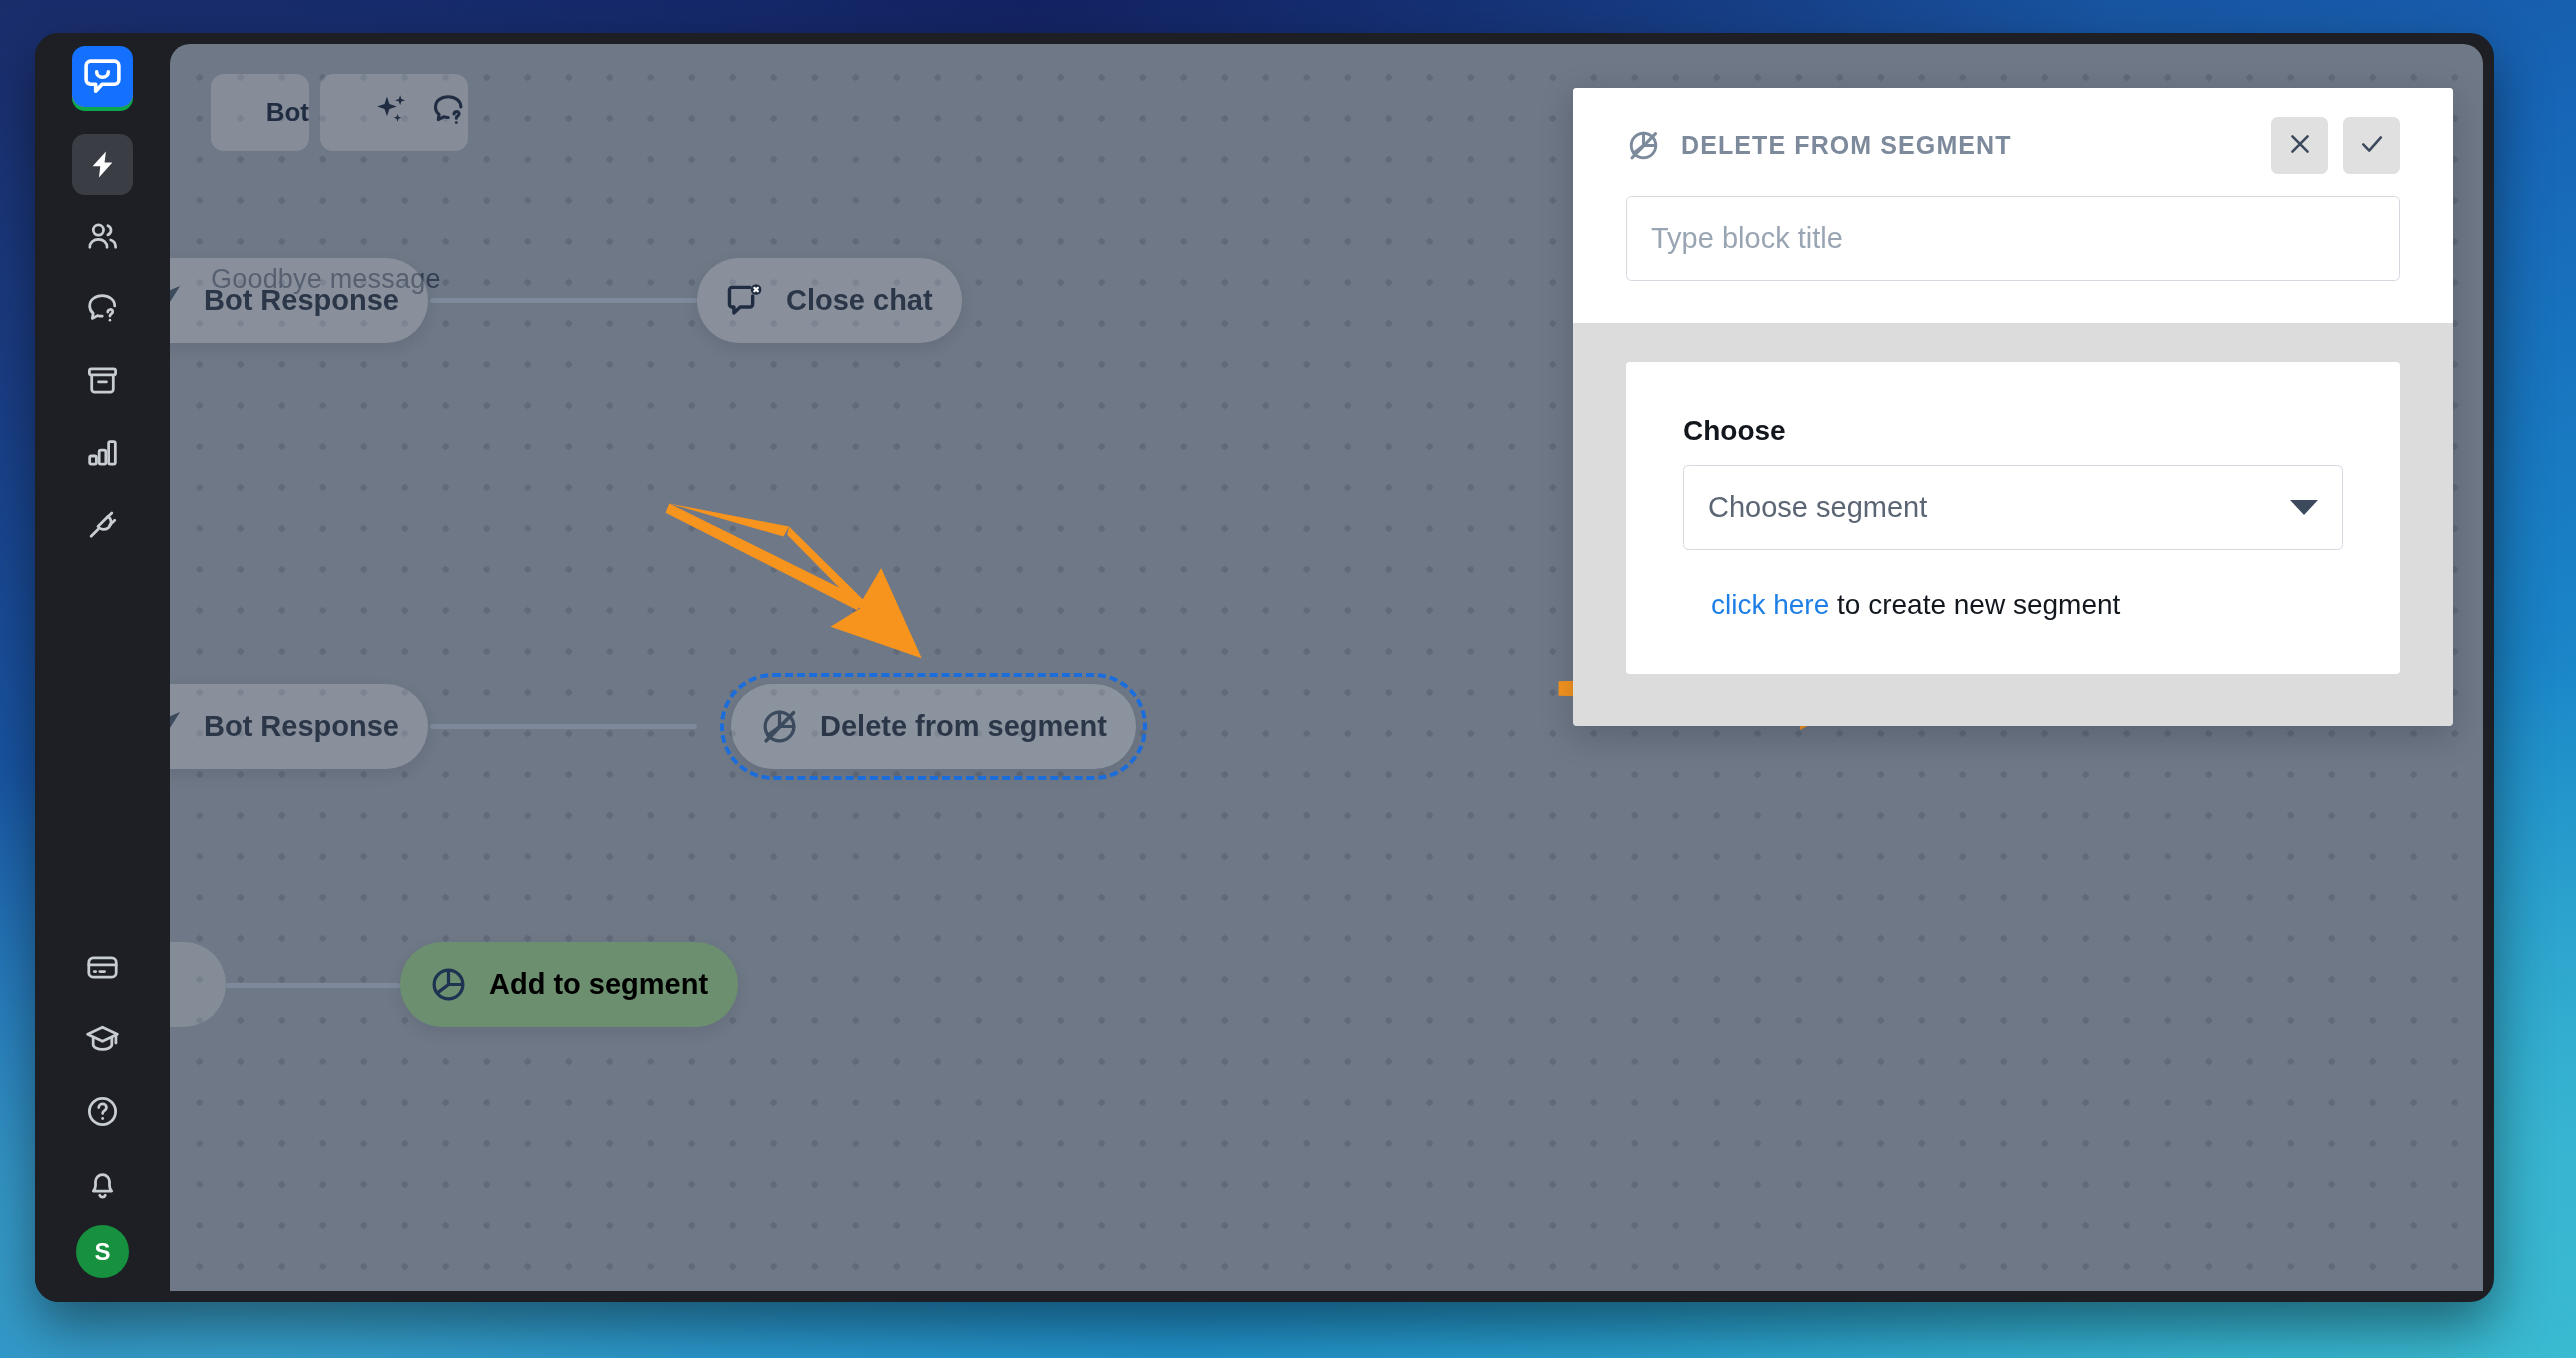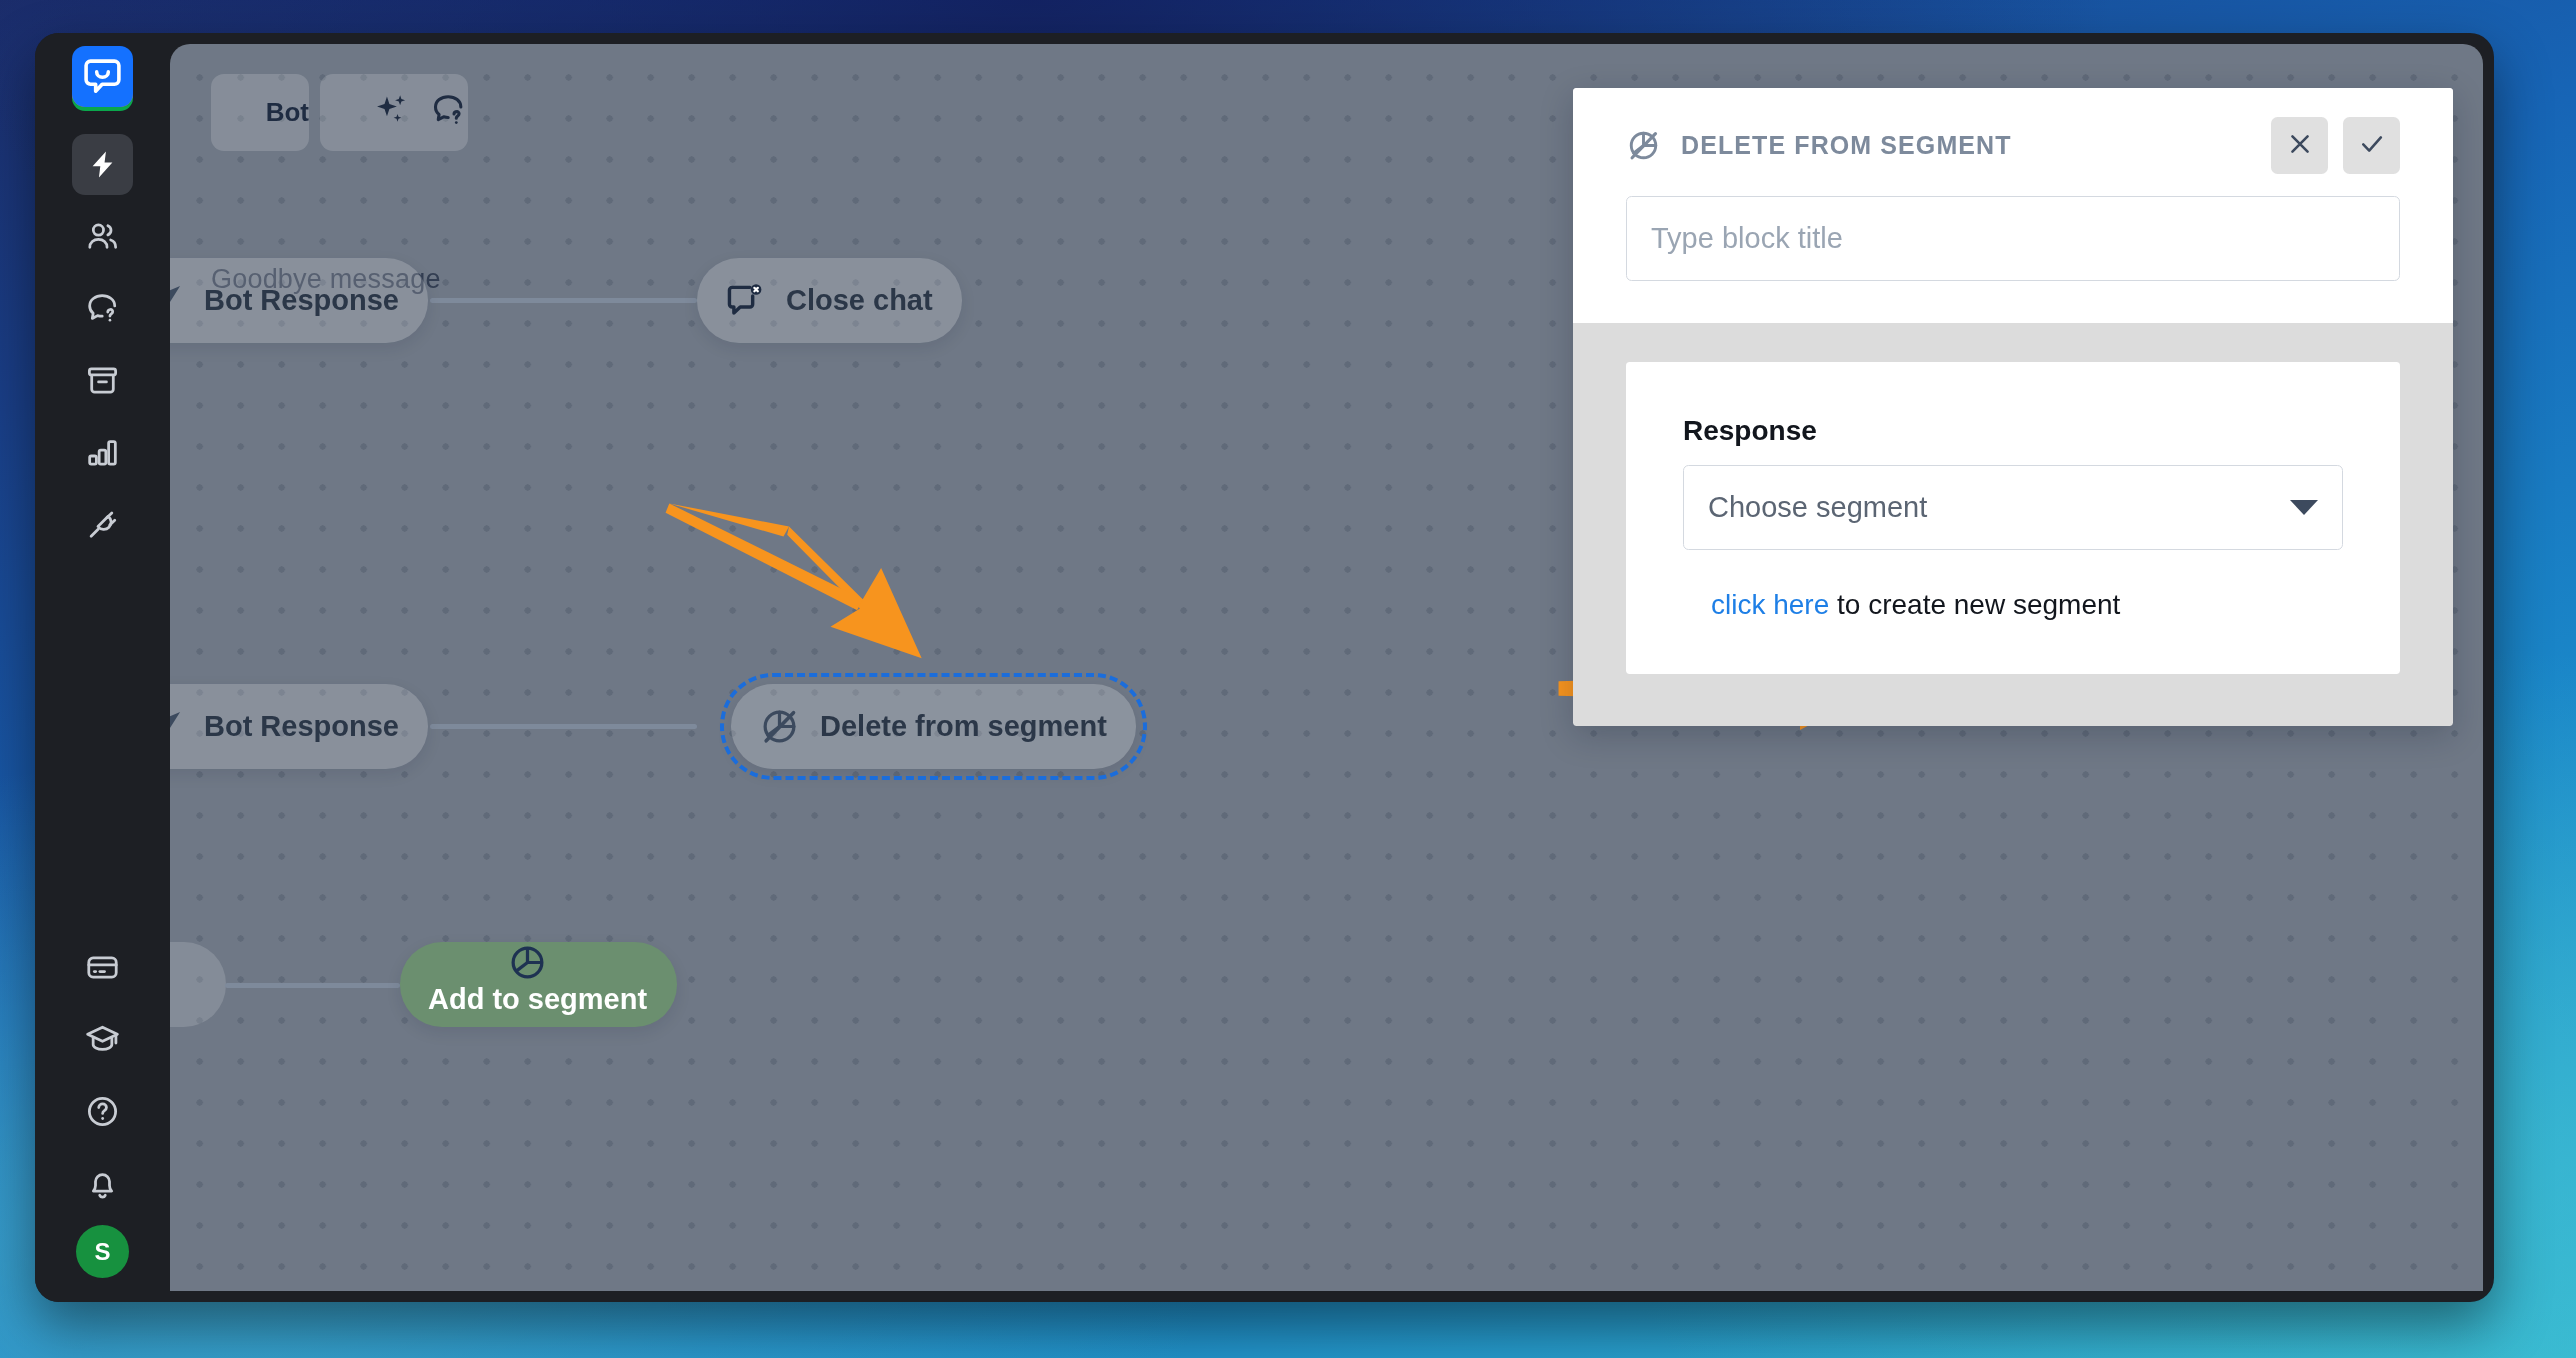--- a/index.html
+++ b/index.html
@@ -139,21 +139,21 @@
     border-radius: 42px;
     background: rgba(255,255,255,0.18);
     color: #2b3748;
     font-size: 29px;
     font-weight: 700;
     white-space: nowrap;
     cursor: pointer;
     box-shadow: 0 5.5px 14.8px rgba(20,28,45,0.10);
   }
   .node .node-icon { display: flex; align-items: center; margin-right: 20px; }
-  .node.green { background: #6b8f6f; color: #ffffff; flex-direction: column; }
+  .node.green { background: #6b8f6f; color: #000000; }
   .node.selected {
     background: rgba(255,255,255,0.20);
     outline: 4.6px dashed #1b6ddb;
     outline-offset: 7.4px;
   }
 
   .edge {
     position: absolute;
     height: 4.6px;
     background: #7e8a9b;
@@ -503,21 +503,21 @@
             </span>
           </button>
         </div>
       </div>
 
       <input id="block-title-input" type="text" placeholder="Type block title" style="">
     </div>
 
     <div id="panel-body">
       <div id="segment-card">
-        <div id="segment-label">Response</div>
+        <div id="segment-label">Choose</div>
 
         <div id="segment-select">
           <span id="segment-select-value">Choose segment</span>
           <span id="segment-caret"></span>
         </div>
 
         <div id="segment-hint">
           <a id="segment-hint-link">click here</a><span> to create new segment</span>
         </div>
       </div>

